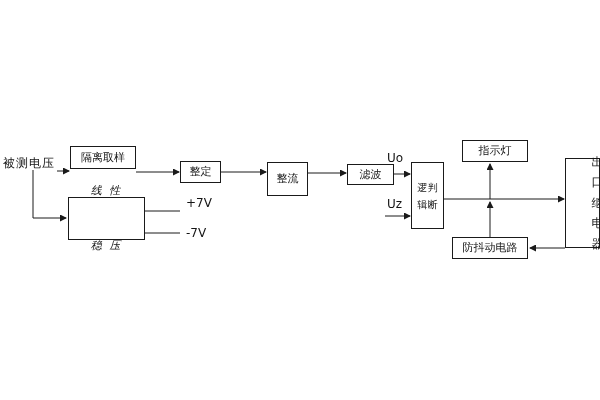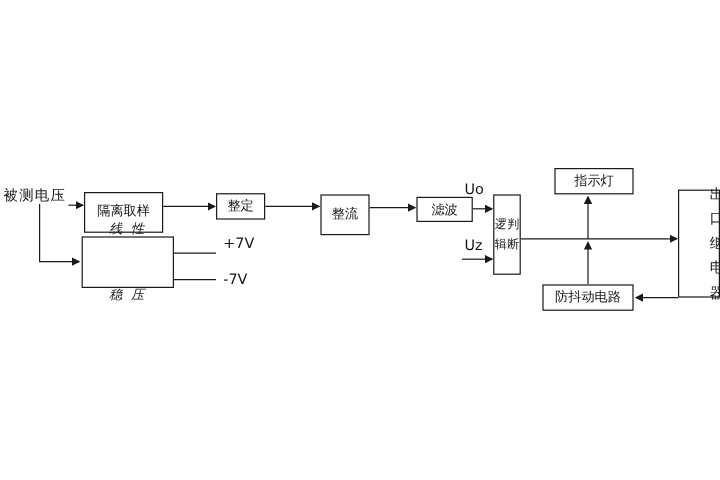--- a/index.html
+++ b/index.html
@@ -13,25 +13,25 @@
     background:#ffffff; overflow:hidden;
   }
   svg.wires { position:absolute; left:0; top:0; width:600px; height:400px; }
   svg.wires line, svg.wires polyline { stroke:#1a1a1a; stroke-width:1; fill:none; }
 
   .box {
     position:absolute; border:1px solid #1a1a1a; background:#fff;
     display:flex; align-items:center; justify-content:center;
     font-size:11px; line-height:1.2; text-align:center; white-space:nowrap;
   }
-  .box-isolation { left:70px;  top:160px; width:66px; height:34px;font-family:Liberation Serif, serif; }
+  .box-isolation { left:70px;  top:146px; width:66px; height:23px; }
   .box-setting   { left:180px; top:161px; width:41px; height:22px; }
   .box-rectifier { left:267px; top:162px; width:41px; height:34px; }
   .box-filter    { left:347px; top:164px; width:47px; height:21px; }
-  .box-logic     { left:411px; top:162px; width:23px; height:67px; font-size:10px; }
+  .box-logic     { left:411px; top:162px; width:33px; height:67px; font-size:10px; }
   .box-indicator { left:462px; top:140px; width:66px; height:22px; }
   .box-relay     { left:565px; top:158px; width:35px; height:90px;padding-left:30px; }
   .box-dial      { left:318px; top:205px; width:67px; height:22px; }
   .box-jitter    { left:452px; top:237px; width:76px; height:22px; }
   .box-regulator { left:68px;  top:197px; width:77px; height:43px;font-style:italic; }
 
   .vcol {
     display:inline-block; width:1.05em; word-break:break-all;
     line-height:1.7; white-space:normal; vertical-align:middle;
   }

